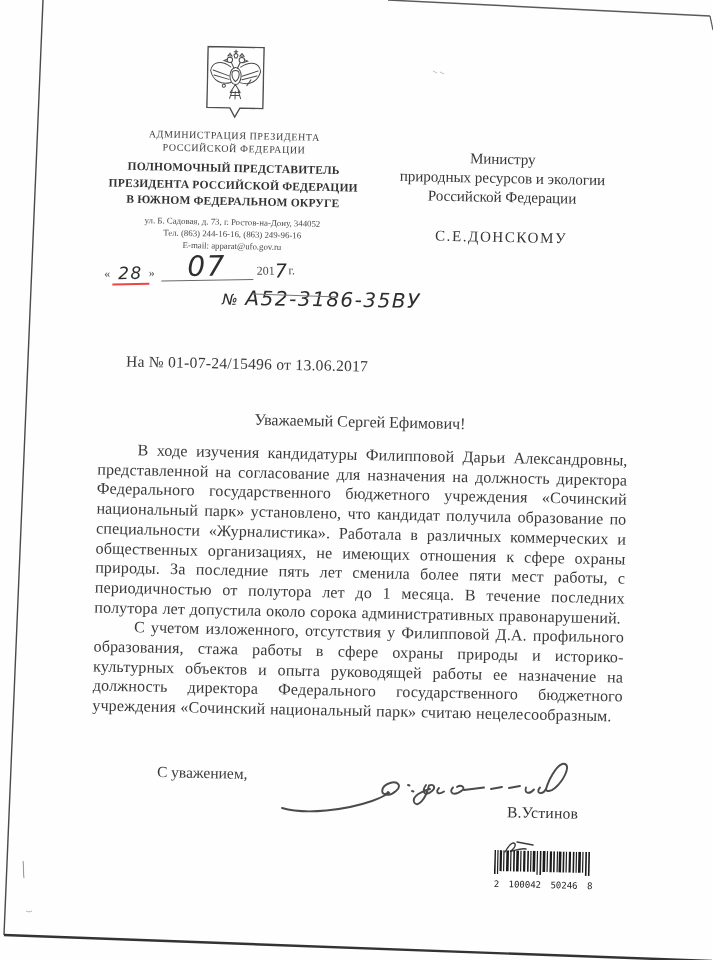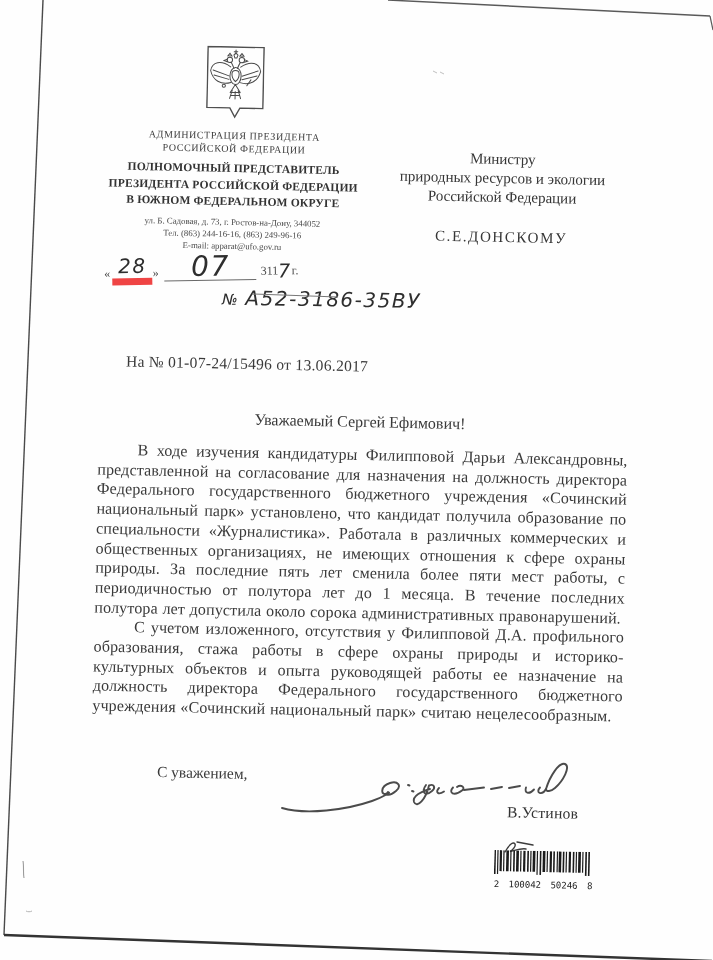--- a/index.html
+++ b/index.html
@@ -22,21 +22,21 @@
   
   .hand{
     font-family:"DejaVu Sans",sans-serif;font-style:italic;color:#2e2e2e;
     letter-spacing:1.5px;
   }
 
   
   .dateline{left:104px;top:246px;width:290px;font-size:12px;color:#4a4a4a;}
   .date-row{display:flex;align-items:flex-end;transform:rotate(-1deg);}
   .q{padding:0 2px 1px 0;}
-  .day{font-size:20px;border-bottom:7px solid #ef4444;padding:0 6px;transform:translateY(3px);}
+  .day{font-size:17px;border-bottom:2px solid #ef4444;padding:0 6px;transform:translateY(3px);}
   .rule{flex:0 0 92px;border-bottom:1px solid #6a6a6a;text-align:center;margin:0 4px;}
   .month{font-size:28px;transform:translateY(3px);display:inline-block;}
   .year{padding-bottom:1px;}
   .yhand{font-size:19px;transform:translateY(2px);display:inline-block;}
   .num-row{margin-top:7px;margin-left:118px;font-size:20px;white-space:nowrap;transform:rotate(1deg);}
   .num-row .no-sign{font-size:15px;letter-spacing:0;}
   .num-underline{position:absolute;left:148px;top:49px;width:86px;border-bottom:1px solid #777;transform:rotate(2deg);}
 
   
   .addressee{left:386px;top:150px;width:232px;text-align:center;font-size:15px;line-height:19px;color:#363636;}
@@ -111,21 +111,21 @@
     <div class="contact" style="margin-top:0">Тел. (863) 244-16-16, (863) 249-96-16</div>
     <div class="contact" style="margin-top:0">E-mail: apparat@ufo.gov.ru</div>
   </div>
 
   <div class="abs dateline">
     <div class="date-row">
       <span class="q">«</span>
       <span class="hand day">28</span>
       <span class="q">»</span>
       <span class="rule"><span class="hand month">07</span></span>
-      <span class="year">311</span>
+      <span class="year">201</span>
       <span class="hand yhand">7</span>
       <span class="year">г.</span>
     </div>
     <div class="num-row hand">
       <span class="no-sign">№</span>
       <span>А52-3186-35ВУ</span>
     </div>
     <div class="num-underline"></div>
   </div>
 

